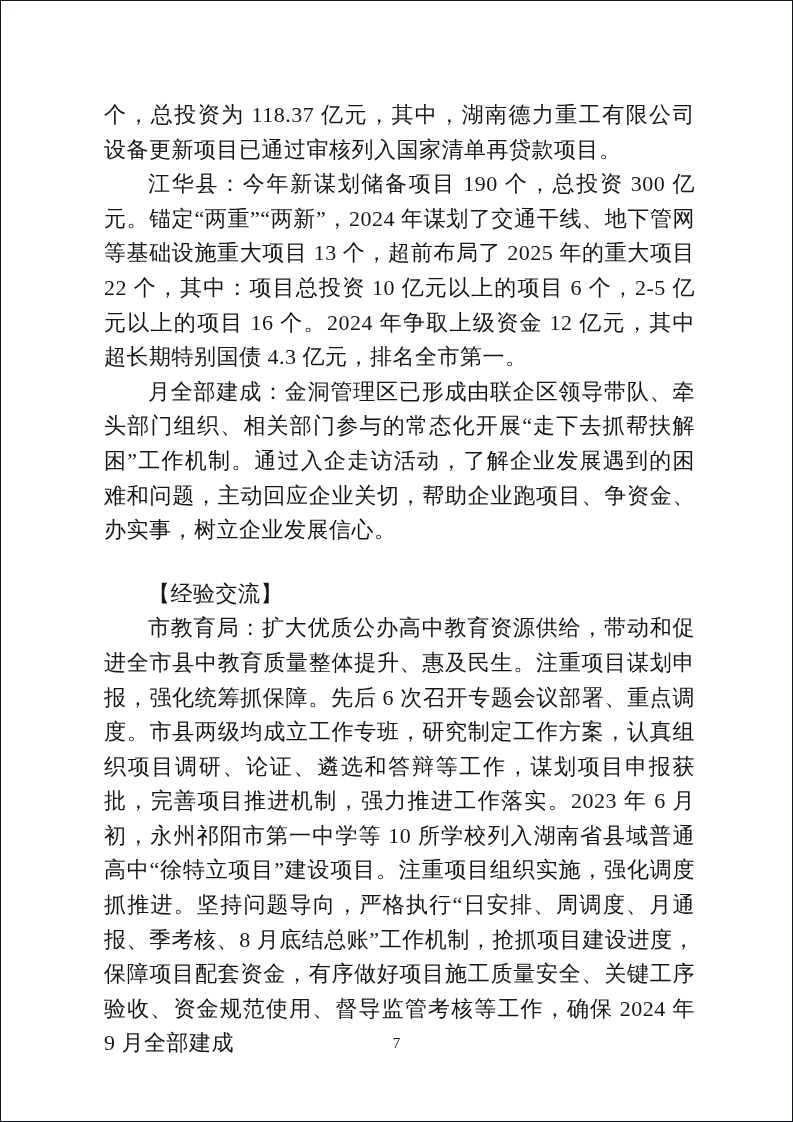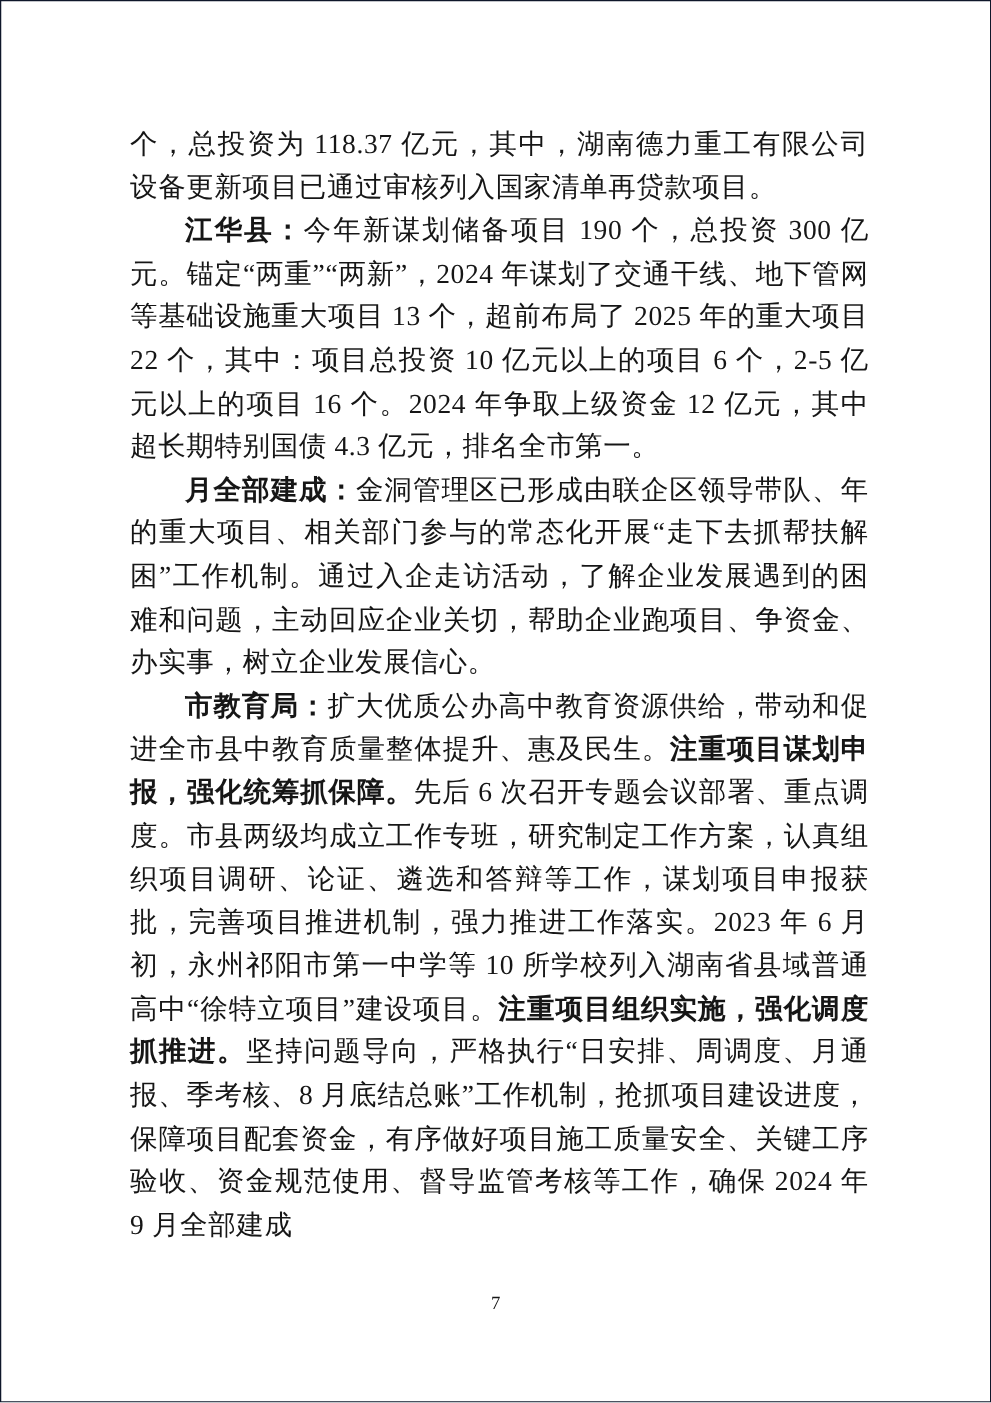--- a/index.html
+++ b/index.html
@@ -32,21 +32,21 @@
     letter-spacing: 0.5px;
     word-break: break-all;
   }
   .content p.indent {
     text-indent: 2em;
   }
   .content p.space-before {
     margin-top: 29px;
   }
   .run-bold {
-    font-weight: 700;
+    font-weight: 400;
     font-family: "Liberation Sans", "DejaVu Sans", sans-serif;
   }
   .page-footer {
     position: absolute;
     top: 1033px;
     left: 0;
     width: 100%;
     text-align: center;
     font-size: 15px;
     line-height: 18px;
@@ -54,17 +54,18 @@
     font-family: "Liberation Serif", "DejaVu Serif", serif;
   }
 </style>
 </head>
 <body>
 
 <div class="page">
   <div class="content">
       <p><span>个，总投资为 118.37 亿元，其中，湖南德力重工有限公司设备更新项目已通过审核列入国家清单再贷款项目。</span></p>
       <p class="indent"><span class="run-bold">江华县：</span><span>今年新谋划储备项目 190 个，总投资 300 亿元。锚定“两重”“两新”，2024 年谋划了交通干线、地下管网等基础设施重大项目 13 个，超前布局了 2025 年的重大项目 22 个，其中：项目总投资 10 亿元以上的项目 6 个，2-5 亿元以上的项目 16 个。2024 年争取上级资金 12 亿元，其中超长期特别国债 4.3 亿元，排名全市第一。</span></p>
-      <p class="indent"><span class="run-bold">月全部建成：</span><span>金洞管理区已形成由联企区领导带队、年的重大项目、相关部门参与的常态化开展“走下去抓帮扶解困”工作机制。通过入企走访活动，了解企业发展遇到的困难和问题，主动回应企业关切，帮助企业跑项目、争资金、办实事，树立企业发展信心。</span></p>
+      <p class="indent"><span class="run-bold">月全部建成：</span><span>金洞管理区已形成由联企区领导带队、牵头部门组织、相关部门参与的常态化开展“走下去抓帮扶解困”工作机制。通过入企走访活动，了解企业发展遇到的困难和问题，主动回应企业关切，帮助企业跑项目、争资金、办实事，树立企业发展信心。</span></p>
+      <p class="indent space-before"><span class="run-bold">【经验交流】</span></p>
       <p class="indent"><span class="run-bold">市教育局：</span><span>扩大优质公办高中教育资源供给，带动和促进全市县中教育质量整体提升、惠及民生。</span><span class="run-bold">注重项目谋划申报，强化统筹抓保障。</span><span>先后 6 次召开专题会议部署、重点调度。市县两级均成立工作专班，研究制定工作方案，认真组织项目调研、论证、遴选和答辩等工作，谋划项目申报获批，完善项目推进机制，强力推进工作落实。2023 年 6 月初，永州祁阳市第一中学等 10 所学校列入湖南省县域普通高中“徐特立项目”建设项目。</span><span class="run-bold">注重项目组织实施，强化调度抓推进。</span><span>坚持问题导向，严格执行“日安排、周调度、月通报、季考核、8 月底结总账”工作机制，抢抓项目建设进度，保障项目配套资金，有序做好项目施工质量安全、关键工序验收、资金规范使用、督导监管考核等工作，确保 2024 年 9 月全部建成</span></p>
     </div>
   <div class="page-footer">7</div>
 </div>
 
 </body></html>

